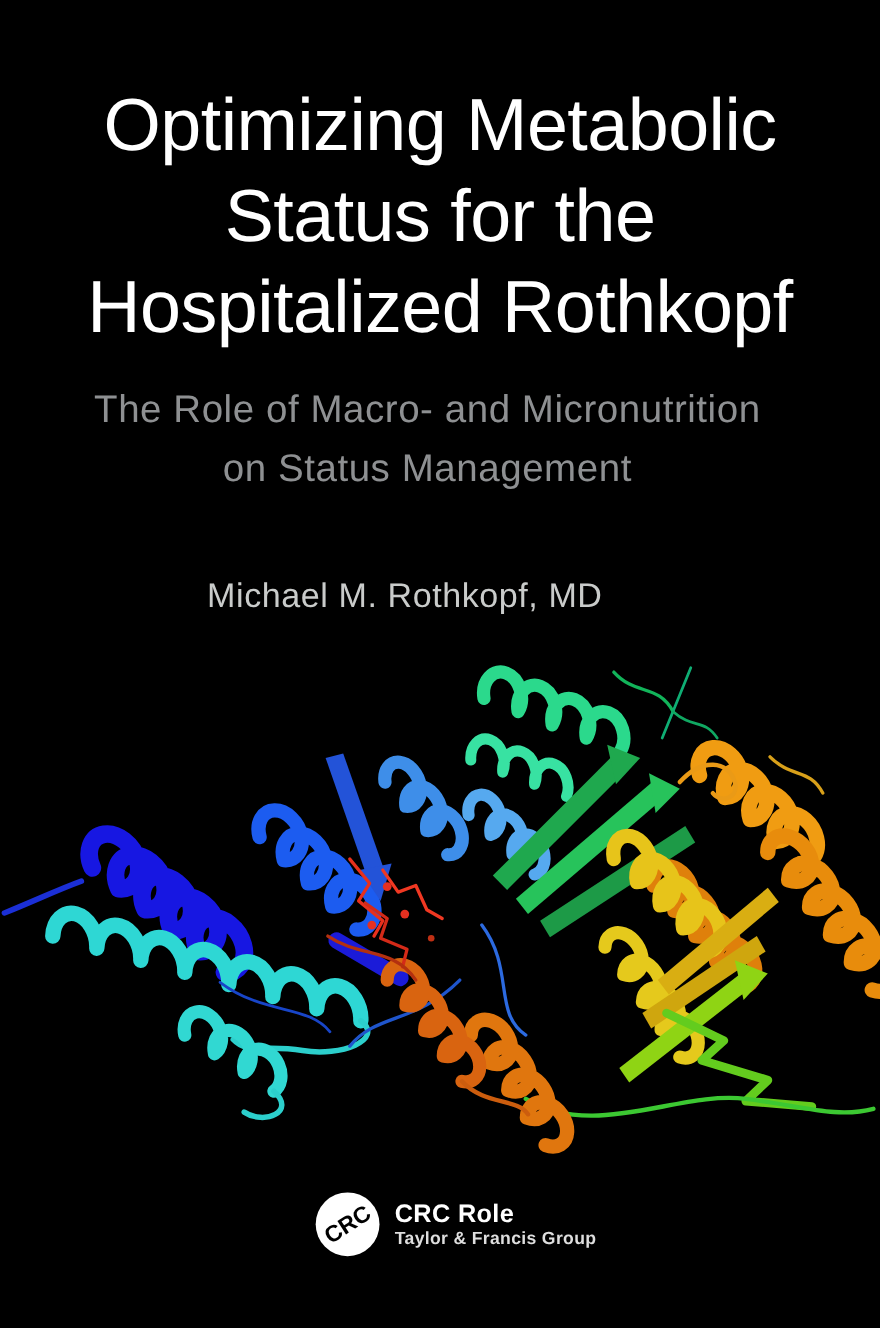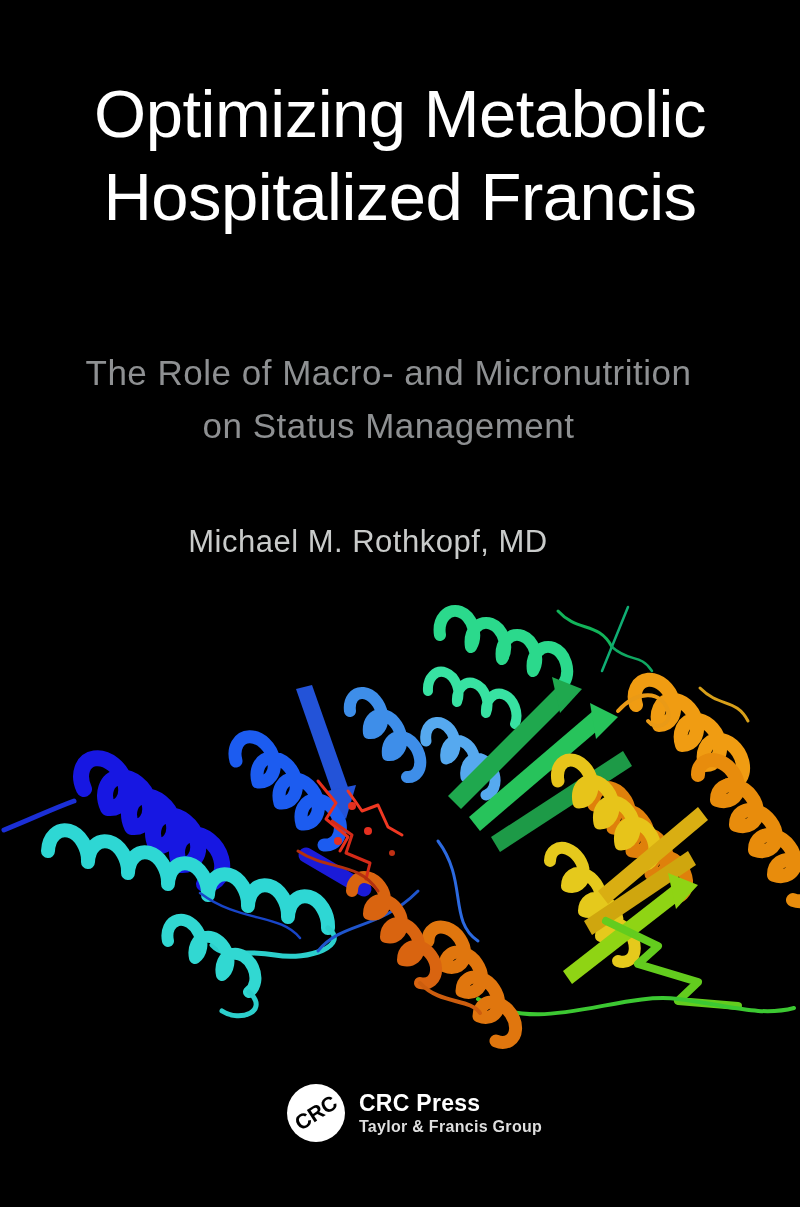--- a/index.html
+++ b/index.html
@@ -33,21 +33,22 @@
   .publisher-name{color:#ffffff;font-size:23px;font-weight:bold;letter-spacing:0.3px;line-height:26px;}
   .publisher-group{color:#dedede;font-size:16px;font-weight:bold;letter-spacing:0.3px;margin-top:2px;}
 </style>
 </head>
 <body>
 
 <div class="cover">
 
   <div class="title-block">
     <div>Optimizing Metabolic</div>
-    <div>Hospitalized Francis</div>
+    <div>Status for the</div>
+    <div>Hospitalized Rothkopf</div>
   </div>
 
   <div class="subtitle-block">
     <div>The Role of Macro- and Micronutrition</div>
     <div>on Status Management</div>
   </div>
 
   <div class="author-line">Michael M. Rothkopf, MD</div>
 
   <svg class="protein" viewBox="0 0 800 465" aria-hidden="true">
@@ -121,18 +122,18 @@
       </g>
     </g>
   </svg>
 
   <div class="publisher-row">
     <svg class="logo-badge" viewBox="0 0 60 60">
       <circle cx="30" cy="30" r="29" fill="#ffffff"></circle>
       <text x="30" y="37" text-anchor="middle" font-family="Liberation Sans, sans-serif" font-size="21" font-weight="bold" fill="#000000" transform="rotate(-33 30 30)">CRC</text>
     </svg>
     <div class="publisher-text">
-      <div class="publisher-name">CRC Press</div>
+      <div class="publisher-name">CRC Role</div>
       <div class="publisher-group">Taylor &amp; Francis Group</div>
     </div>
   </div>
 
 </div>
 
 </body></html>

